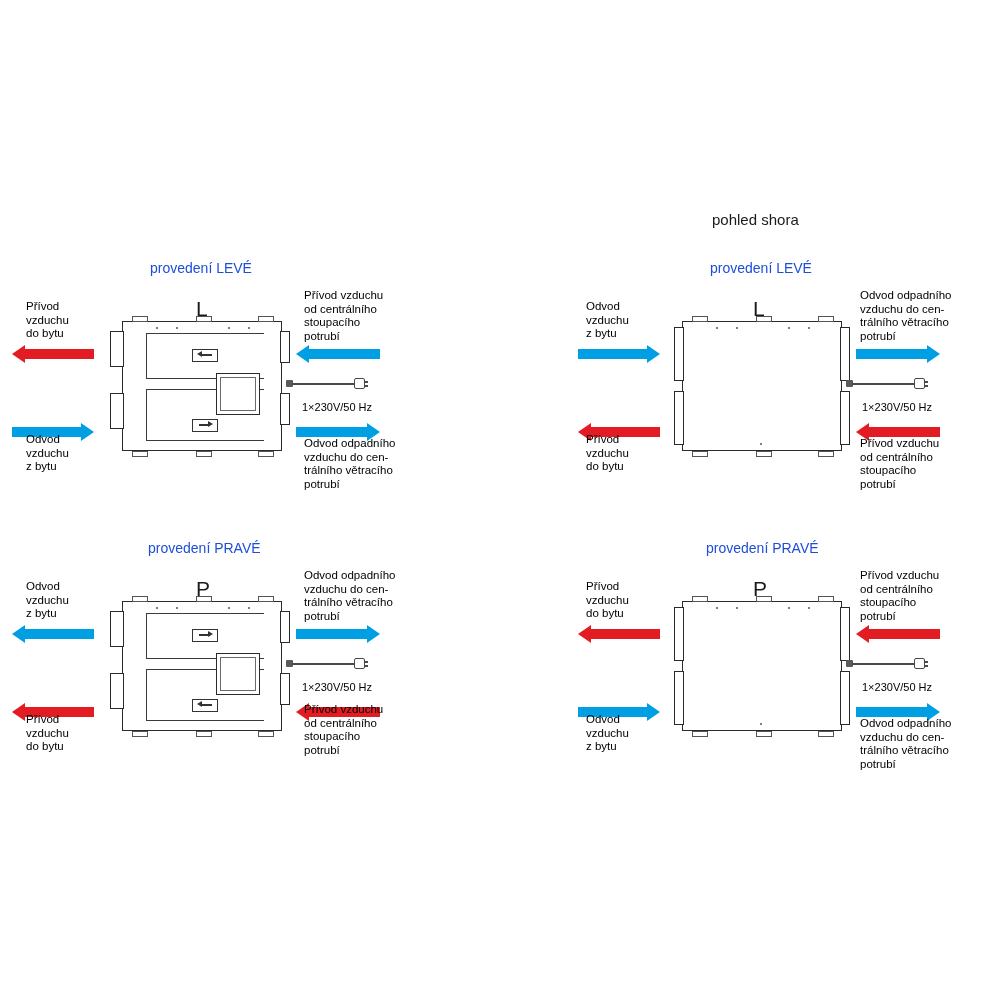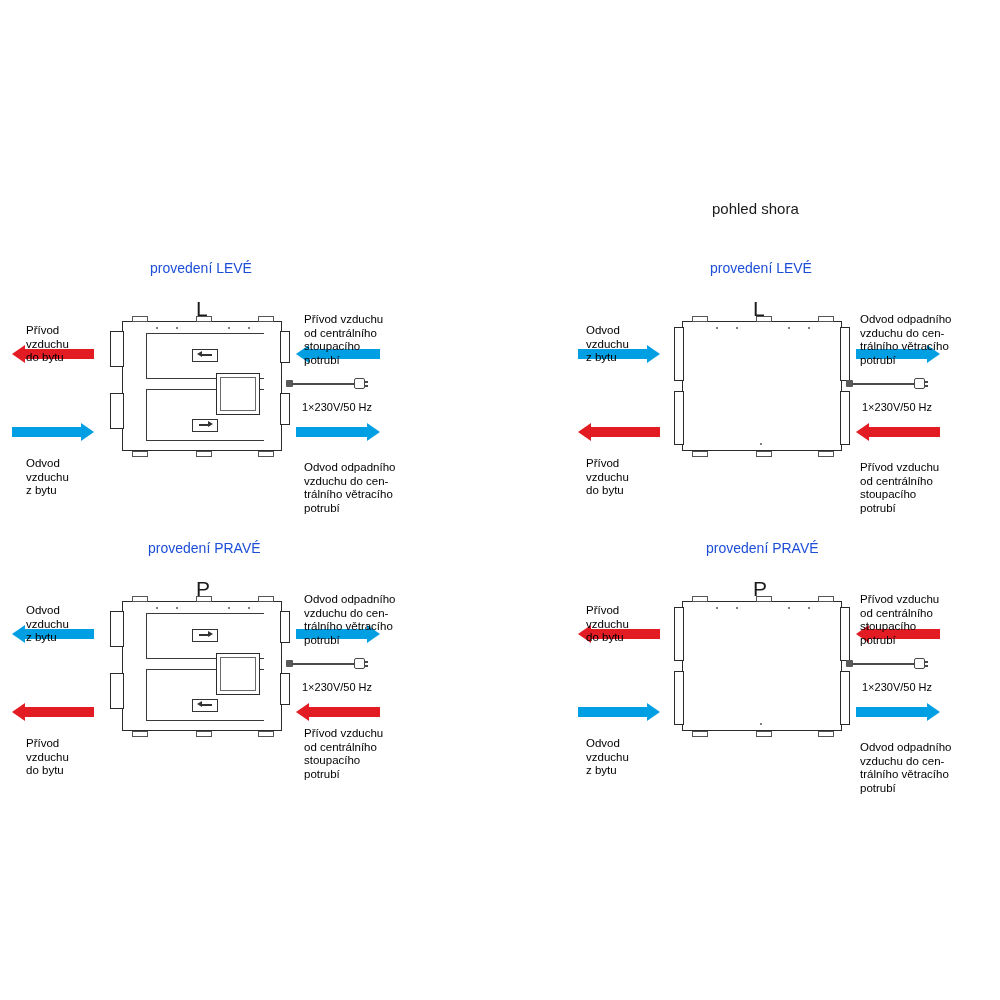--- a/index.html
+++ b/index.html
@@ -35,21 +35,20 @@
     white-space: nowrap;
   }
   .letter {
     font-size: 21px;
     color: #1a1a1a;
   }
   .callout {
     font-size: 11.5px;
     line-height: 13.5px;
     color: #000;
-    margin-top: 24px;
   }
   .volt {
     font-size: 11px;
     color: #000;
     white-space: nowrap;
   }
 
   
   .arrow {
     position: absolute;
@@ -179,21 +178,21 @@
     position: absolute;
     left: 3px; top: 3px; right: 3px; bottom: 3px;
     border: 1px solid #6a6a6a;
   }
 </style>
 </head>
 <body>
 
 <div class="canvas">
 
-  <div class="abs section-title" style="left:712px; top:200px;">pohled shora</div>
+  <div class="abs section-title" style="left:712px; top:211px;">pohled shora</div>
 
   <div class="abs" style="left:0px; top:255px; width:470px; height:260px;">
 
     <div class="abs variant-title" style="left:150px; top:5px;">provedení LEVÉ</div>
     <div class="abs letter" style="left:196px; top:42px;">L</div>
 
     <div class="unit" style="left:122px; top:66px; width:160px; height:130px;"></div>
 
     <div class="tab" style="left:132px; top:61px; width:16px;"></div>
     <div class="tab" style="left:196px; top:61px; width:16px;"></div>

